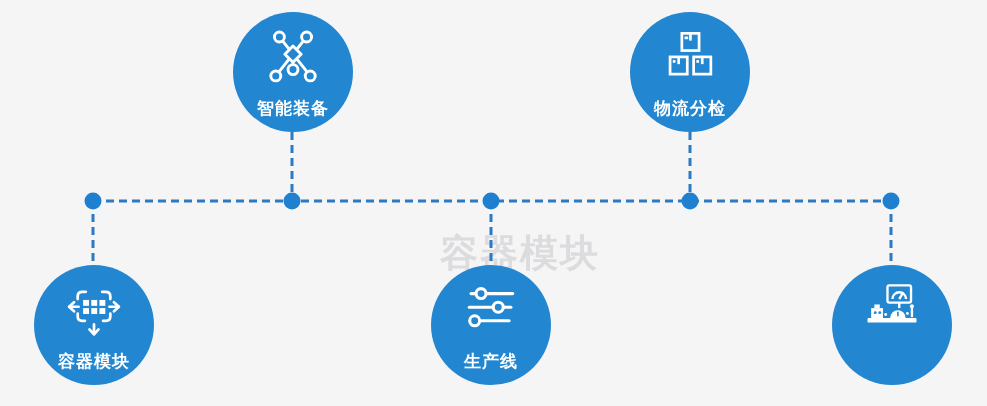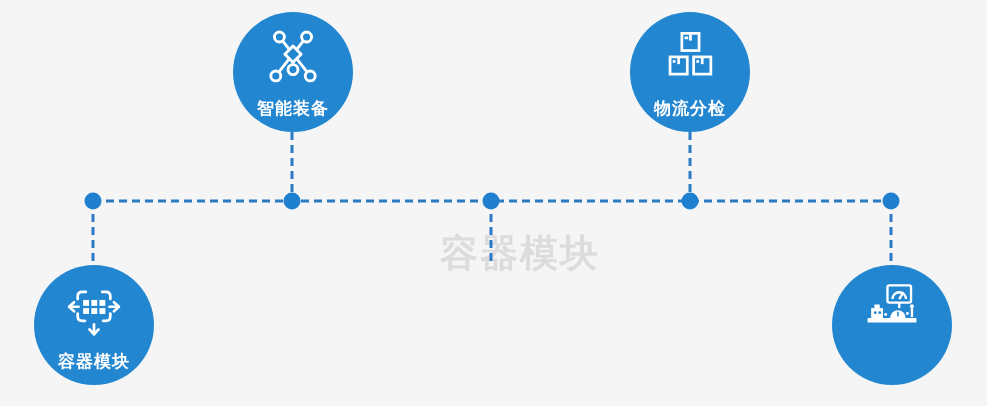--- a/index.html
+++ b/index.html
@@ -114,20 +114,33 @@
         <rect x="29" y="22" width="6.5" height="6.5"></rect>
         <rect x="38" y="22" width="6.5" height="6.5"></rect>
         <rect x="20" y="31" width="6.5" height="6.5"></rect>
         <rect x="29" y="31" width="6.5" height="6.5"></rect>
         <rect x="38" y="31" width="6.5" height="6.5"></rect>
       </g>
     </svg>
     <div class="node-label">容器模块</div>
   </div>
 
+  <div class="node n-prod">
+    <svg class="node-icon" viewBox="0 0 64 64">
+      <g stroke="#ffffff" stroke-width="3.4" fill="none" stroke-linecap="round">
+        <path d="M10 15 H56"></path>
+          <circle cx="21" cy="15" r="5.5" fill="#2286d1"></circle>
+        <path d="M8 30 H54"></path>
+          <circle cx="40" cy="30" r="5.5" fill="#2286d1"></circle>
+        <path d="M9 45 H52"></path>
+          <circle cx="14" cy="45" r="5.5" fill="#2286d1"></circle>
+      </g>
+    </svg>
+    <div class="node-label">生产线</div>
+  </div>
 
   <div class="node n-coat">
     <svg class="node-icon" viewBox="0 0 64 64">
       <g stroke="#ffffff" stroke-width="2.6" fill="none">
         <rect x="27" y="6" width="26" height="19" rx="2"></rect>
         <path d="M32.5 21 A7.5 7.5 0 0 1 47.5 21"></path>
         <path d="M40 21 L44.5 13.5"></path>
         <path d="M40 25 V31"></path>
         <path d="M54 31 V41"></path>
       </g>

